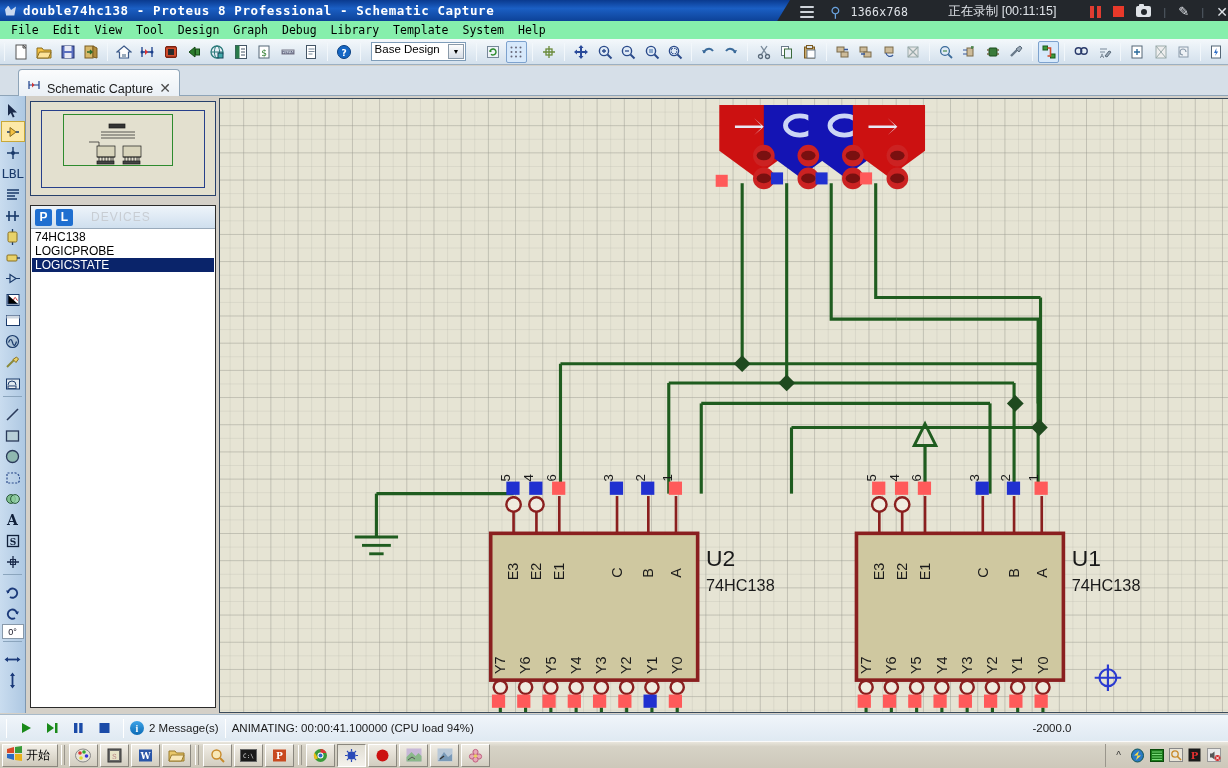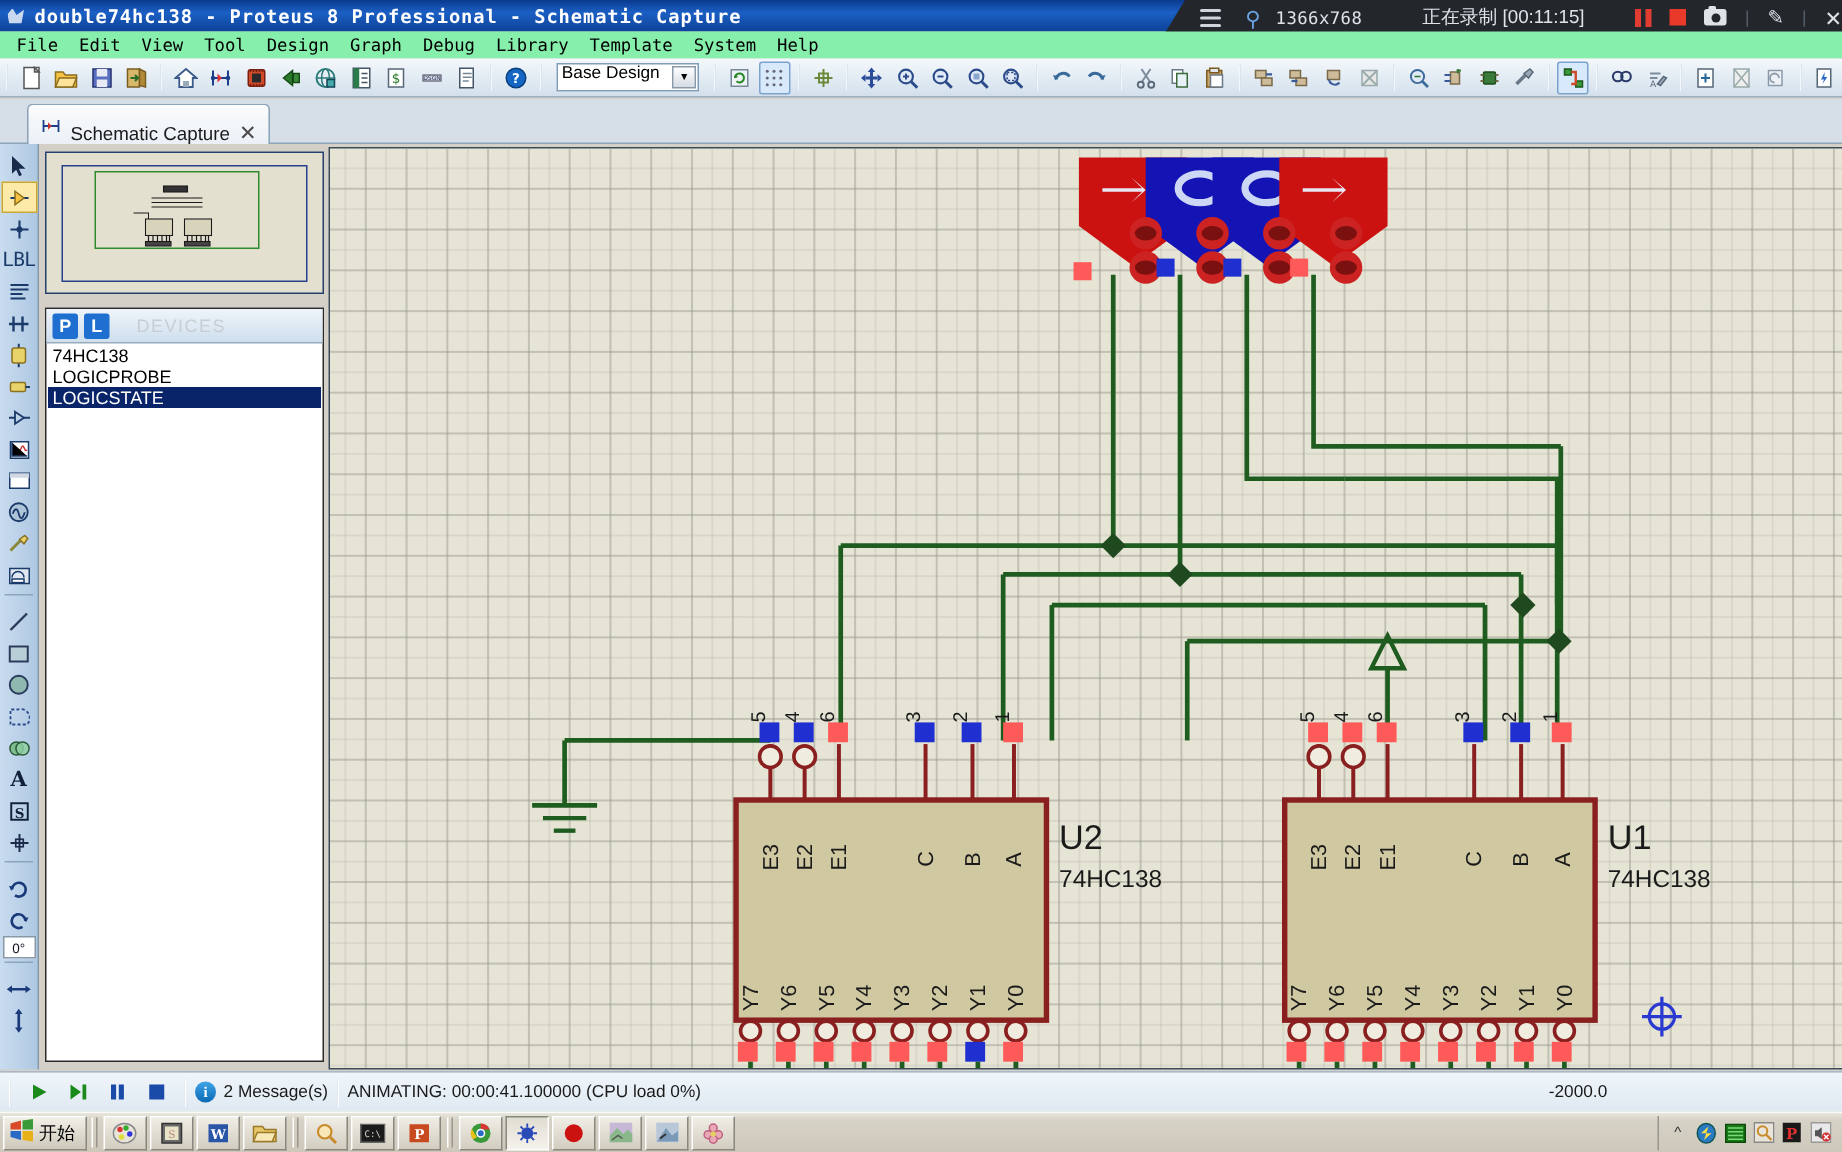--- a/index.html
+++ b/index.html
@@ -1102,21 +1102,21 @@
       <svg width="14" height="14">
         <rect x="2.5" y="2" width="10" height="10" fill="#1b4ba8"></rect>
       </svg>
     </span>
   <span class="vsep"></span>
   <span class="msg">
     <span class="infoic">i</span>
     <span>2 Message(s)</span>
   </span>
   <span class="vsep"></span>
-  <span>ANIMATING: 00:00:41.100000 (CPU load 0%)</span>
+  <span>ANIMATING: 00:00:41.100000 (CPU load 94%)</span>
   <span style="flex:1"></span>
   <span style="width:304px;text-align:center;">-2000.0</span>
   <span style="width:24px"></span>
 </div>
 
 <div id="taskbar">
   <div id="startbtn">
     <span>
       <svg width="17" height="16">
           <g>

